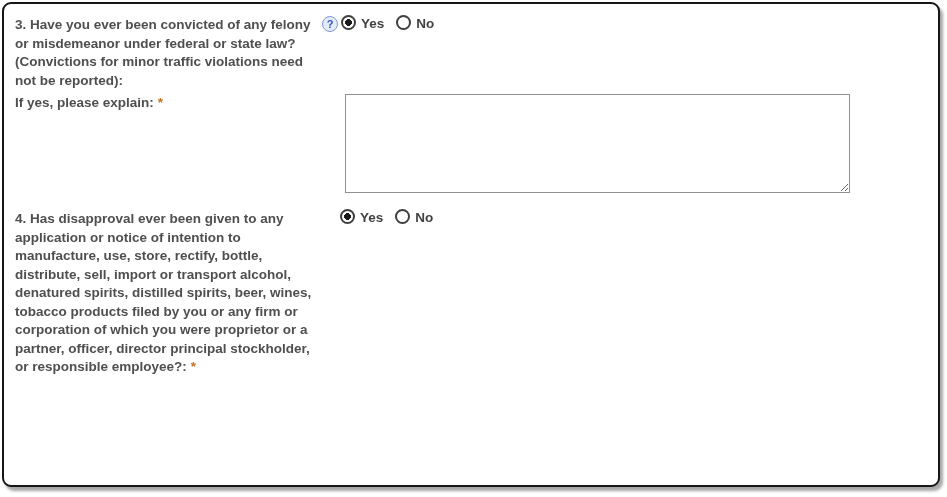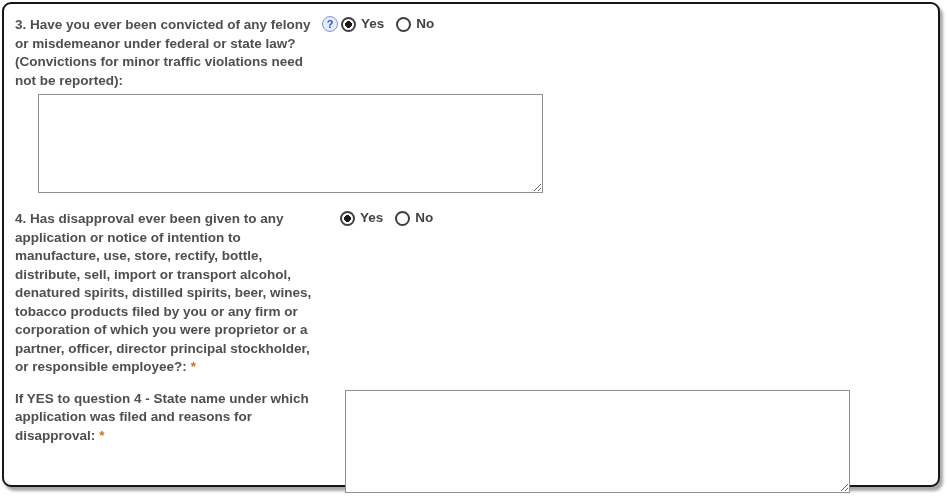--- a/index.html
+++ b/index.html
@@ -53,21 +53,21 @@
     align-items: center;
     justify-content: center;
     margin-right: 3px;
     flex: 0 0 auto;
     cursor: default;
   }
 
   
   .radio-opt {
     display: inline-flex;
-    align-items: center;
+    align-items: flex-start;
     margin-right: 12px;
     color: #424242;
     cursor: default;
   }
   .radio-opt input[type=radio] {
     appearance: none;
     -webkit-appearance: none;
     width: 15px; height: 15px;
     border: 2px solid #3f3f3f;
     border-radius: 50%;
@@ -111,20 +111,23 @@
         <span>Yes</span>
       </label>
       <label class="radio-opt">
         <input type="radio" name="q3" style="">
         <span>No</span>
       </label>
     </div>
   </div>
 
   <div class="row row-explain3">
+    <div class="q-label">
+      <span>If yes, please explain:</span><span class="req">*</span>
+    </div>
     <div class="textarea-cell">
       <textarea class="ta-q3" placeholder="" style=""></textarea>
     </div>
   </div>
 
   <div class="row row-q4">
     <div class="q-label">
       <span>4. Has disapproval ever been given to any application or notice of intention to manufacture, use, store, rectify, bottle, distribute, sell, import or transport alcohol, denatured spirits, distilled spirits, beer, wines, tobacco products filed by you or any firm or corporation of which you were proprietor or a partner, officer, director principal stockholder, or responsible employee?:</span><span class="req">*</span>
     </div>
     <div class="answer-cell q4">
@@ -132,22 +135,14 @@
         <input type="radio" name="q4" checked="" style="">
         <span>Yes</span>
       </label>
       <label class="radio-opt">
         <input type="radio" name="q4" style="">
         <span>No</span>
       </label>
     </div>
   </div>
 
-  <div class="row">
-    <div class="q-label">
-      <span>If YES to question 4 - State name under which application was filed and reasons for disapproval:</span><span class="req">*</span>
-    </div>
-    <div class="textarea-cell">
-      <textarea class="ta-q4" placeholder="" style=""></textarea>
-    </div>
-  </div>
 
 </div>
 
 </body></html>

